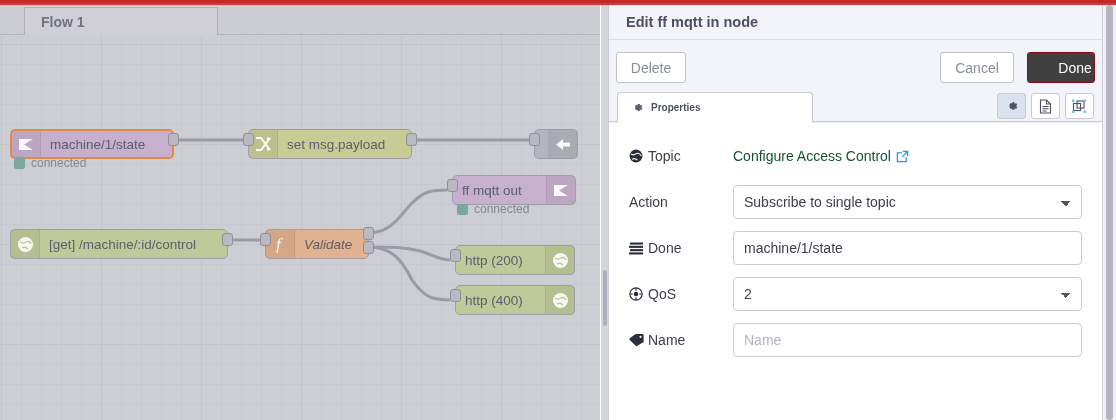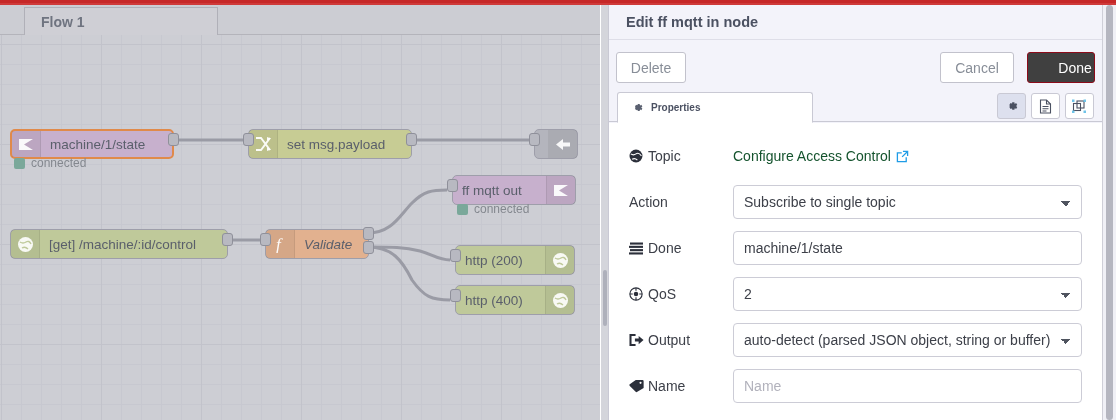--- a/index.html
+++ b/index.html
@@ -477,36 +477,20 @@
           </span>
           <span>QoS</span>
         </div>
         <div class="fld qos-fld">
           <select class="sel">
             <option>2</option>
           </select>
         </div>
       </div>
 
-      <div class="row">
-        <div class="lbl">
-          <span class="li">
-            <svg width="15" height="14" viewBox="0 0 16 14" fill="#2b2f3a">
-              <path d="M0.5 0.5h6.5v2.2H2.7v8.6h4.3v2.2H0.5z"></path>
-              <path d="M10.3 2.6L15.5 7l-5.2 4.4V8.6H6.3V5.4h4z"></path>
-            </svg>
-          </span>
-          <span>Output</span>
-        </div>
-        <div class="fld">
-          <select class="sel">
-            <option>auto-detect (parsed JSON object, string or buffer)</option>
-          </select>
-        </div>
-      </div>
 
       <div class="row">
         <div class="lbl">
           <span class="li">
             <svg width="15" height="14" viewBox="0 0 16 14" fill="#2b2f3a">
               <path d="M7.2 0.6H14.4a1.2 1.2 0 011.2 1.2v7.2L8.4 13.4a1 1 0 01-1.3-.3L0.6 6.6a1 1 0 01.2-1.4z"></path>
               <circle cx="12.3" cy="3.6" r="1.15" fill="#fff"></circle>
             </svg>
           </span>
           <span>Name</span>

